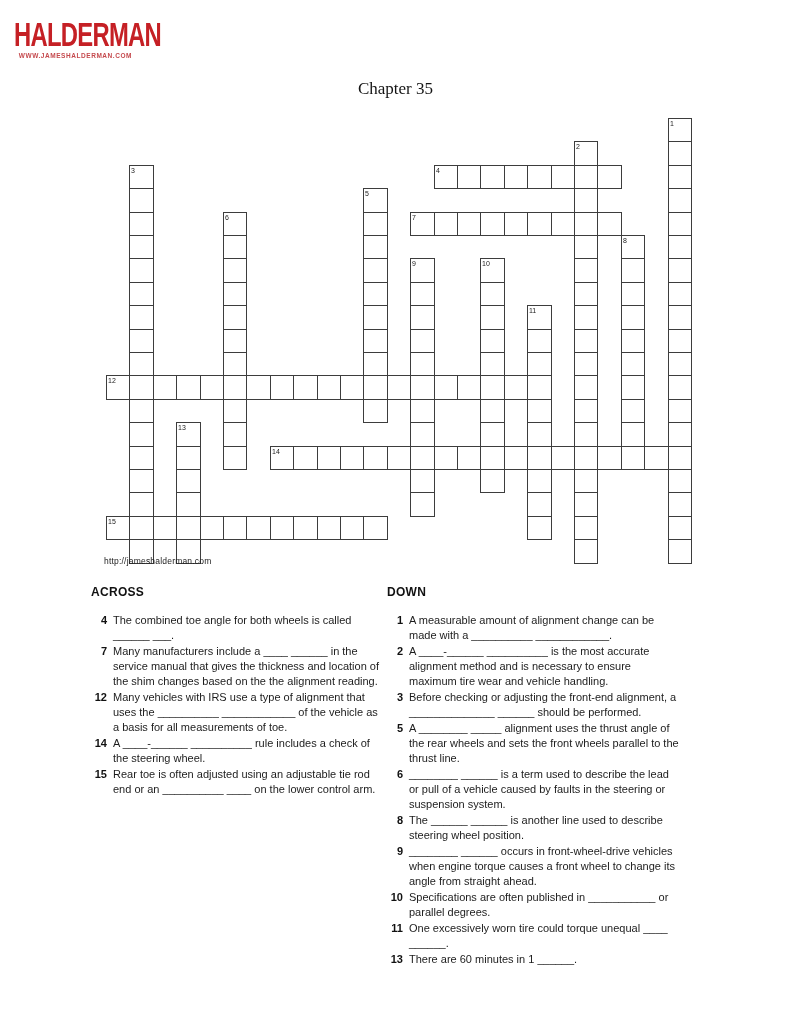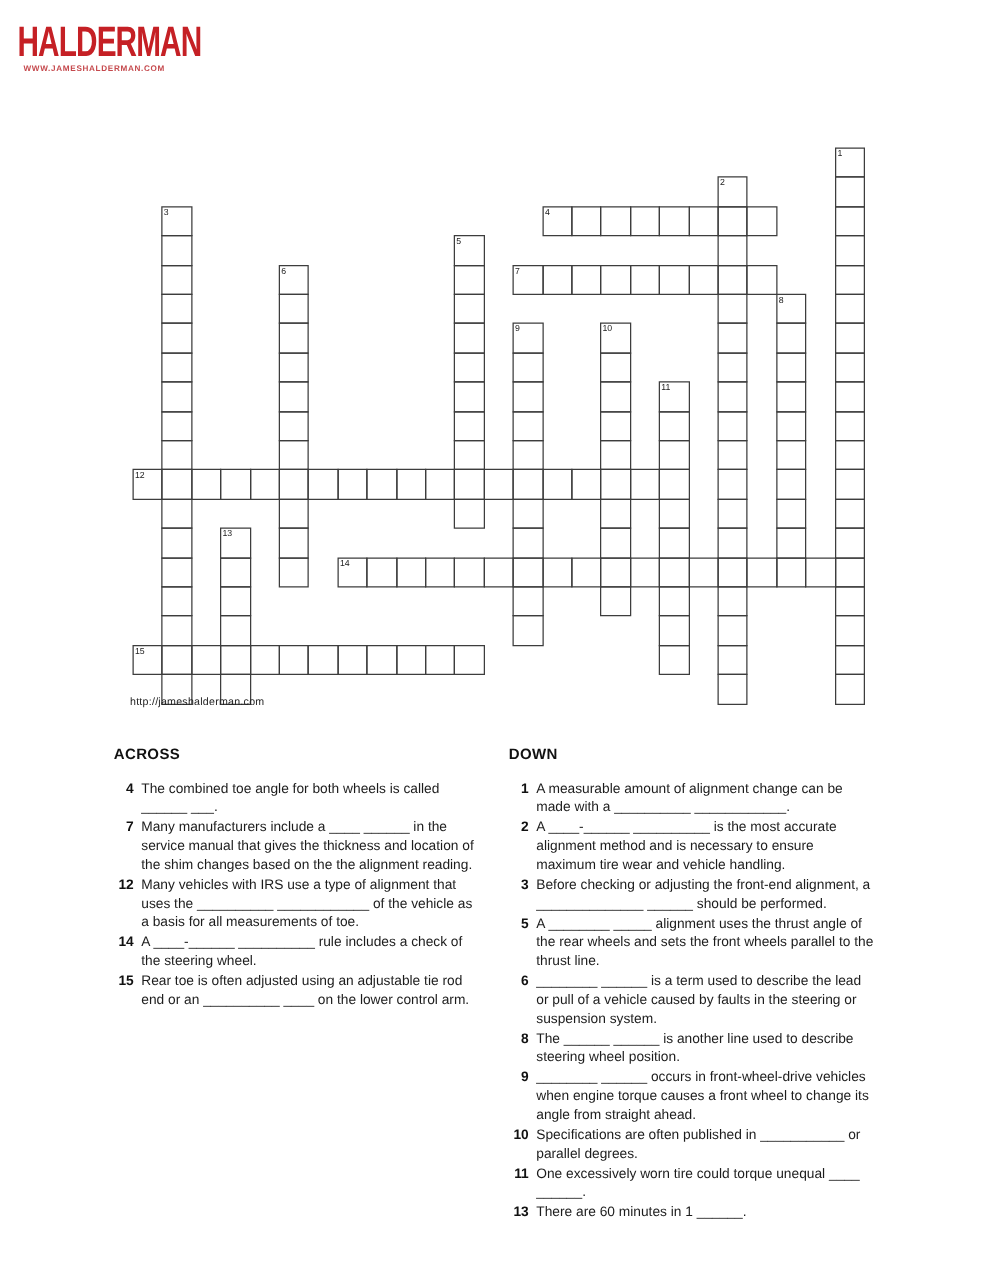--- a/index.html
+++ b/index.html
@@ -42,44 +42,45 @@
   }
   .grid-url {
     position:absolute; left:104px; top:556px;
     font-family:Liberation Sans, sans-serif; font-size:8.5px;
     letter-spacing:0.2px; color:#222222;
   }
 
   
   .clue-col { position:absolute; top:585px; width:300px; }
   #across-col { left:91px; }
-  #down-col  { left:407px; }
+  #down-col  { left:387px; }
   .clue-header {
     font-size:12px; font-weight:bold; color:#111111;
-    letter-spacing:0.3px; margin:11px 0 14px 0;
+    letter-spacing:0.3px; margin:0 0 14px 0;
   }
   .clue { display:flex; margin-bottom:1px; }
   .cnum {
     flex:0 0 16px; text-align:right; margin-right:6px;
     font-size:11px; line-height:15px; font-weight:bold; color:#111111;
   }
   .ctext {
     width:272px; font-size:11px; line-height:15px; color:#1c1c1c;
   }
 </style>
 </head>
 <body>
 
 <div class="page">
 
   <div class="logo">
     <div class="logo-word">HALDERMAN</div>
     <div class="logo-tag">WWW.JAMESHALDERMAN.COM</div>
   </div>
 
+  <div class="subtitle">Chapter 35</div>
 
   <div id="grid">
       <div class="cell" style="left: 668px; top: 118px; width: 24px; height: 24px;">
         <span class="cellnum">1</span>
       </div>
       <div class="cell" style="left: 668px; top: 141px; width: 24px; height: 25px;"></div>
       <div class="cell" style="left: 668px; top: 165px; width: 24px; height: 24px;"></div>
       <div class="cell" style="left: 668px; top: 188px; width: 24px; height: 25px;"></div>
       <div class="cell" style="left: 668px; top: 212px; width: 24px; height: 24px;"></div>
       <div class="cell" style="left: 668px; top: 235px; width: 24px; height: 24px;"></div>

